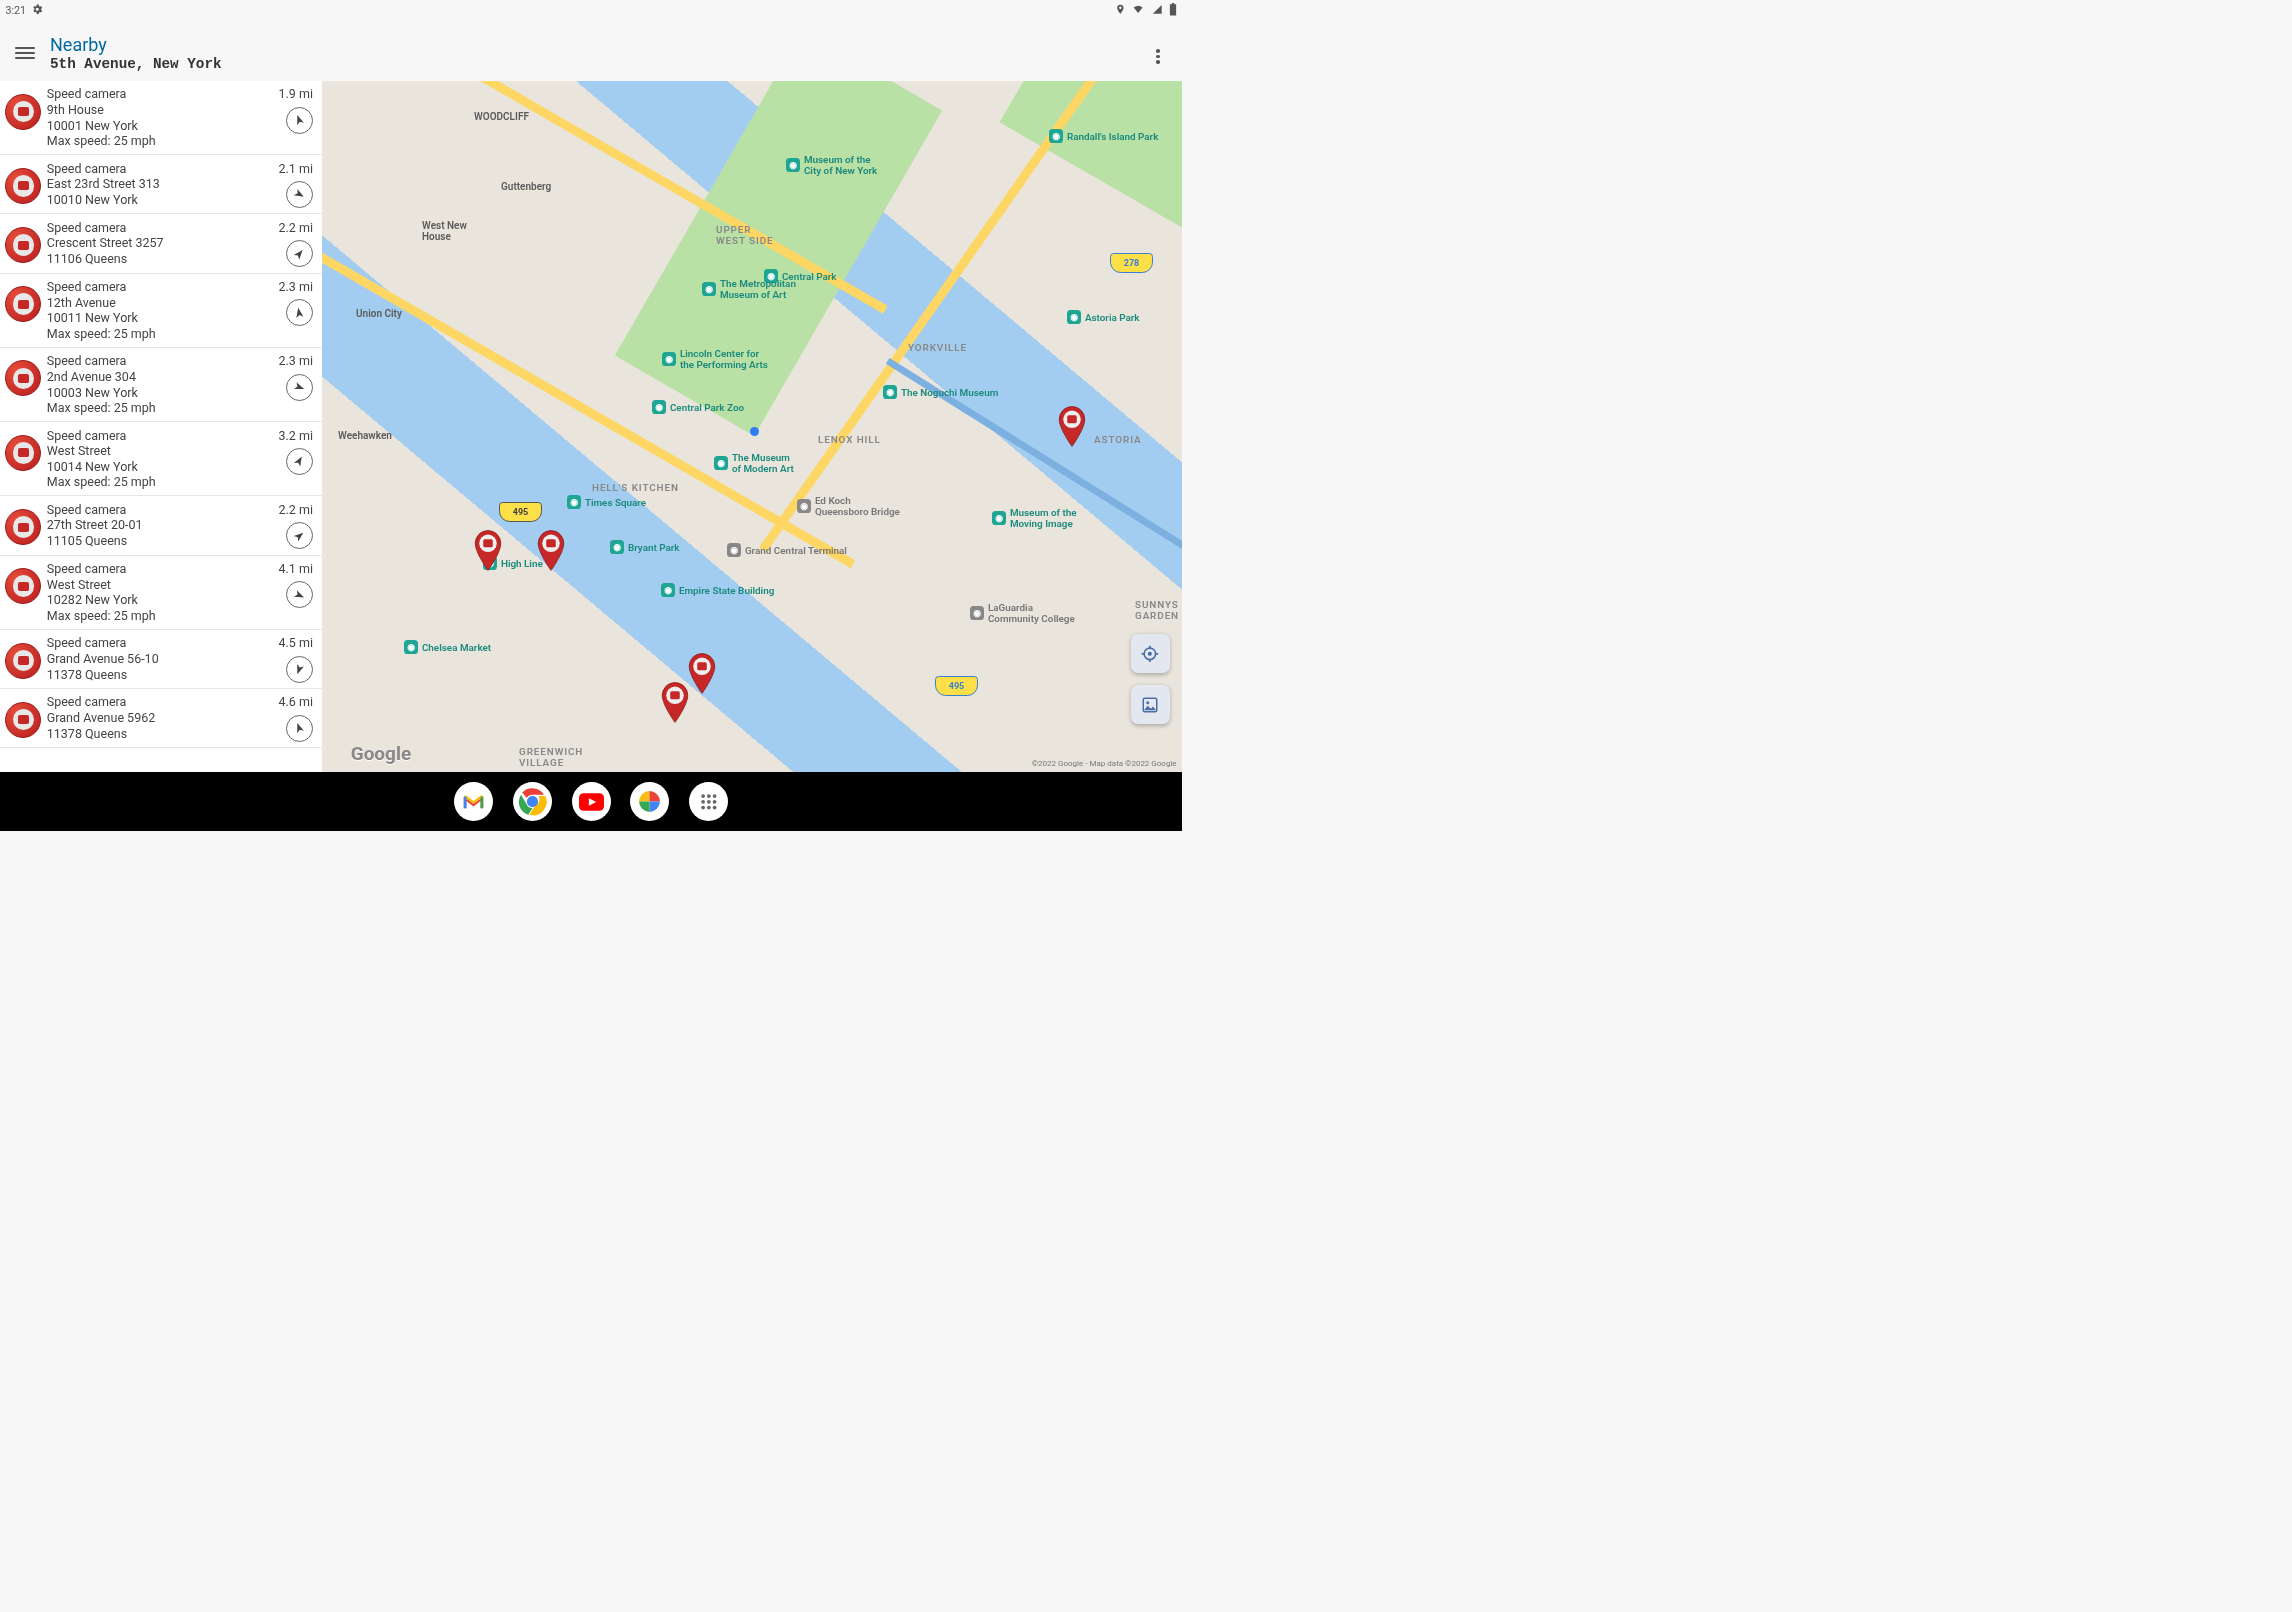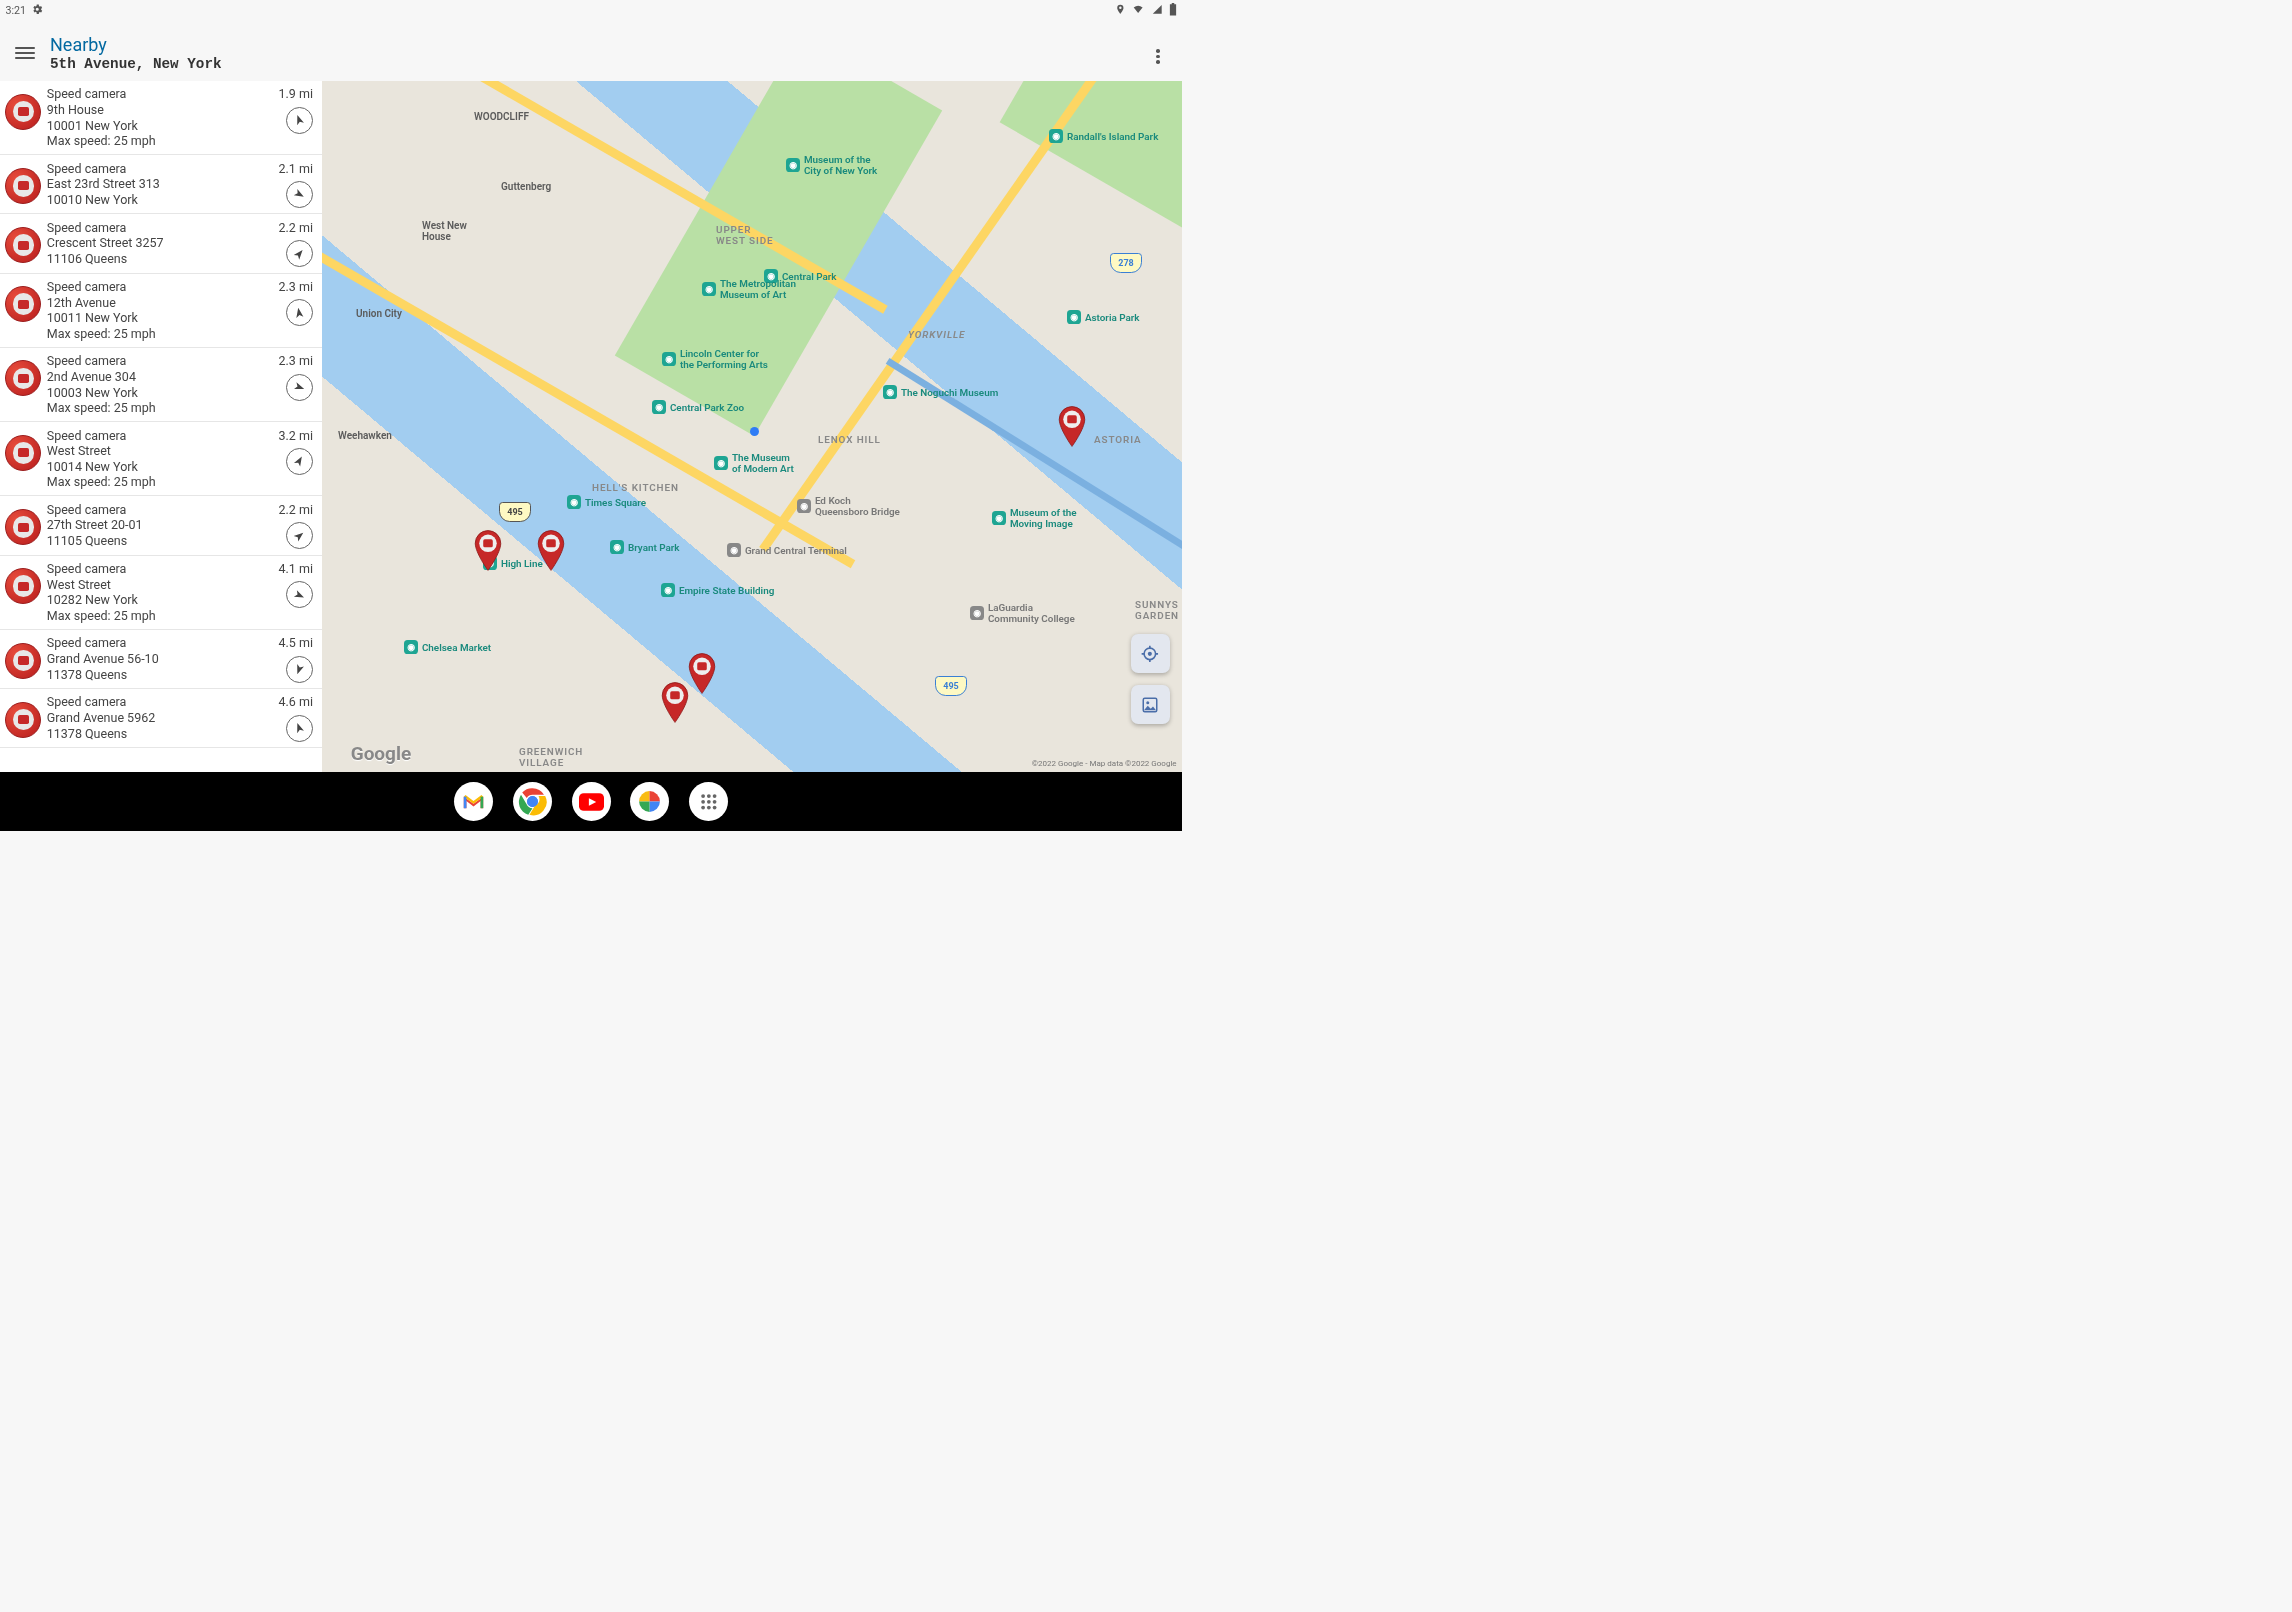--- a/index.html
+++ b/index.html
@@ -71,21 +71,21 @@
   .poi { position:absolute; display:flex; align-items:center; gap:3.6px; font-size:9.9px; font-weight:600; pointer-events:none;}
   .poi.teal { color:#1a8a7d;}
   .poi.grey { color:#777;}
   .poi-icon { width:14.3px; height:14.3px; border-radius:3.6px; display:flex; align-items:center; justify-content:center; font-size:9px; color:#fff;}
   .poi.teal .poi-icon { background:#1ea593;}
   .poi.grey .poi-icon { background:#888;}
   .city-label { position:absolute; font-size:10px; font-weight:600; color:#5b5b5b; pointer-events:none;}
   .neigh-label { position:absolute; font-size:9.9px; letter-spacing:0.9px; font-weight:600; color:#888; pointer-events:none;}
   .glogo { position:absolute; left:10.7px; bottom:7.2px; font-size:19px; color:#888; font-weight:700; text-shadow:0 0.9px 0.9px #fff;margin-left:18px;}
   .blue-dot { position:absolute; width:9px; height:9px; border-radius:50%; background:#2f7cf6;}
-  .shield { position:absolute; width:32px; height:19.7px; border:1.8px solid #555; border-top-left-radius:3.6px; border-top-right-radius:3.6px; border-bottom-left-radius:10.7px; border-bottom-right-radius:10.7px; background:#fef9c3; color:#444; font-size:9px; font-weight:700; display:flex; align-items:center; justify-content:center;}
+  .shield { position:absolute; width:43px; height:19.7px; border:1.8px solid #555; border-top-left-radius:3.6px; border-top-right-radius:3.6px; border-bottom-left-radius:10.7px; border-bottom-right-radius:10.7px; background:#fde047; color:#444; font-size:9px; font-weight:700; display:flex; align-items:center; justify-content:center;}
   .shield.blue { border-color:#3a7fd5; color:#3a7fd5;}
   .attribution { position:absolute; right:5.4px; bottom:3.6px; font-size:8px; color:#777;}
   
   .dock { position:absolute; left:0; right:0; bottom:0; height:59px; background:#000; display:flex; align-items:center; justify-content:center; gap:19.7px;}
   .dock-icon { width:39px; height:39px; border-radius:50%; background:#fff; display:flex; align-items:center; justify-content:center;}
 </style>
 </head>
 <body>
 
 <div class="status-bar">
@@ -356,21 +356,21 @@
     <div class="road-y" style="left:-72px; top:54px; width:681px;"></div>
     <div class="road-b" style="left:537px; top:376px; width:376px;"></div>
 
     <div id="map-content">
         <div class="city-label" style="left: 152px; top: 30px;">WOODCLIFF</div>
         <div class="city-label" style="left: 179px; top: 100px;">Guttenberg</div>
         <div class="city-label" style="left: 100px; top: 139px;">West New<br>House</div>
         <div class="city-label" style="left: 34px; top: 227px;">Union City</div>
         <div class="city-label" style="left: 16px; top: 349px;">Weehawken</div>
         <div class="neigh-label" style="left: 394px; top: 143px;">UPPER<br>WEST SIDE</div>
-        <div class="neigh-label" style="left: 586px; top: 248px; font-style: italic;">YORKVILLE</div>
+        <div class="neigh-label" style="left: 586px; top: 261px;">YORKVILLE</div>
         <div class="neigh-label" style="left: 496px; top: 353px;">LENOX HILL</div>
         <div class="neigh-label" style="left: 270px; top: 401px;">HELL'S KITCHEN</div>
         <div class="neigh-label" style="left: 772px; top: 353px;">ASTORIA</div>
         <div class="neigh-label" style="left: 813px; top: 518px;">SUNNYS<br>GARDEN</div>
         <div class="neigh-label" style="left: 197px; top: 665px;">GREENWICH<br>VILLAGE</div>
         <div class="poi teal" style="left: 727px; top: 48px;">
           <span class="poi-icon">◉</span>
           <span>Randall's Island Park</span>
         </div>
         <div class="poi teal" style="left: 464px; top: 73px;">

